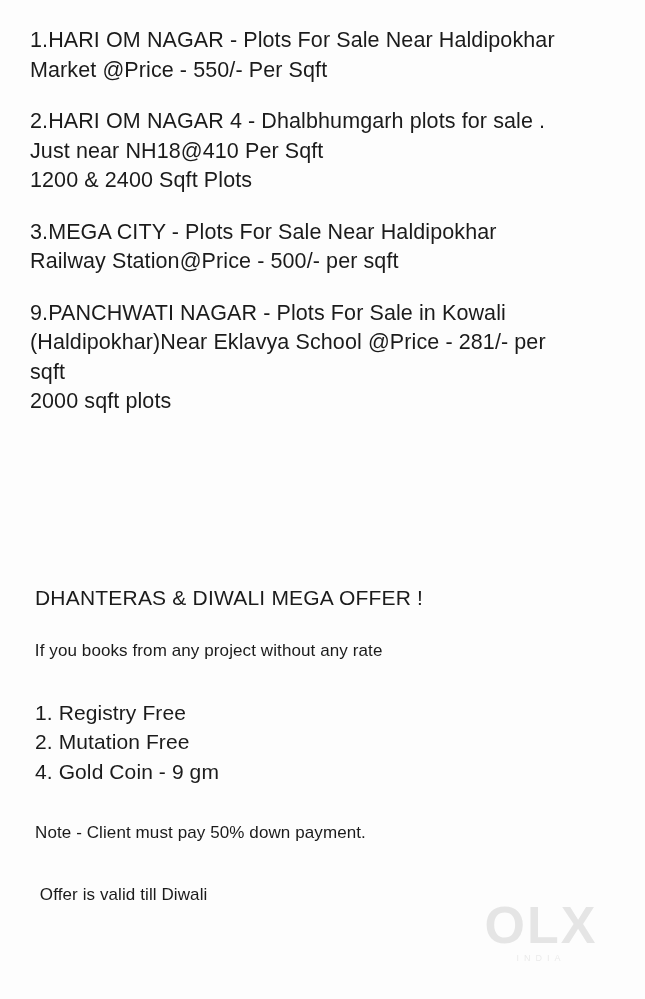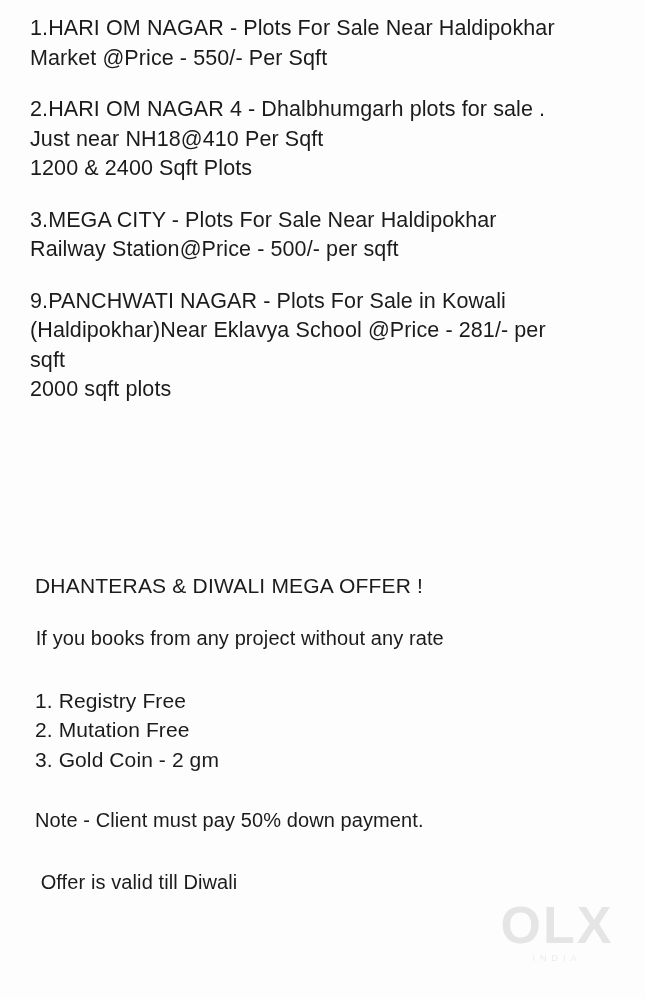--- a/index.html
+++ b/index.html
@@ -12,28 +12,28 @@
     height: 999px;
     position: relative;
     overflow: hidden;
     font-family: "Liberation Sans", sans-serif;
     color: #1b1b1b;
   }
   .page {
     position: absolute;
     inset: 0;
     background: #fdfdfd;
-    padding: 14px 22px 0 30px;
+    padding: 26px 22px 0 30px;
     box-sizing: border-box;
   }
   .block {
     margin: 0 0 22px 0;
   }
   .line {
-    font-size: 20px;
+    font-size: 17px;
     line-height: 29.5px;
     letter-spacing: 0.1px;
     white-space: pre-wrap;
     word-break: break-word;
   }
   .listing-block .line {
     font-size: 21.5px;
   }
   .gap-lg { height: 112px; }
   .offer-title .line {
@@ -43,21 +43,21 @@
   .offer-intro { margin-top: 24px; margin-bottom: 22px; }
   .perks { margin-bottom: 22px; }
   .perks .line { font-size: 21px; }
   .note { margin-bottom: 30px; }
   .valid { margin-bottom: 0; }
   .indent { padding-left: 5px; margin-top: 32px; }
 
   
   .watermark {
     position: absolute;
-    right: 24px;
+    right: 40px;
     bottom: 30px;
     width: 128px;
     height: 70px;
     opacity: 0.16;
     pointer-events: none;
     user-select: none;
   }
   .wm-text {
     font-family: "Liberation Sans", sans-serif;
     font-weight: bold;
@@ -110,21 +110,21 @@
     <div class="line">DHANTERAS &amp; DIWALI MEGA OFFER !</div>
   </div>
 
   <div class="block offer-intro">
     <div class="line"> If you books from any project without any rate</div>
   </div>
 
   <div class="block perks indent">
     <div class="line">1. Registry Free</div>
     <div class="line">2. Mutation Free</div>
-    <div class="line">3. Gold Coin - 2 gm</div>
+    <div class="line">4. Gold Coin - 9 gm</div>
   </div>
 
   <div class="block note indent">
     <div class="line">Note - Client must pay 50% down payment.</div>
   </div>
 
   <div class="block valid indent">
     <div class="line"> Offer is valid till Diwali</div>
   </div>
 

